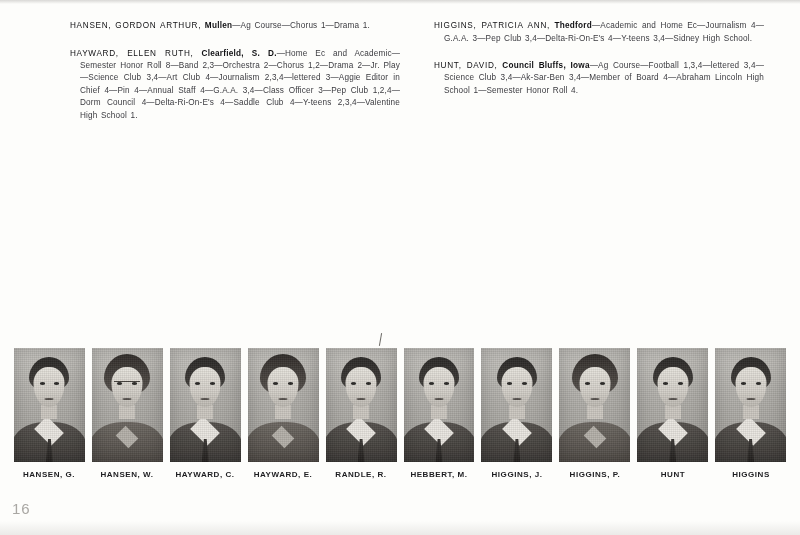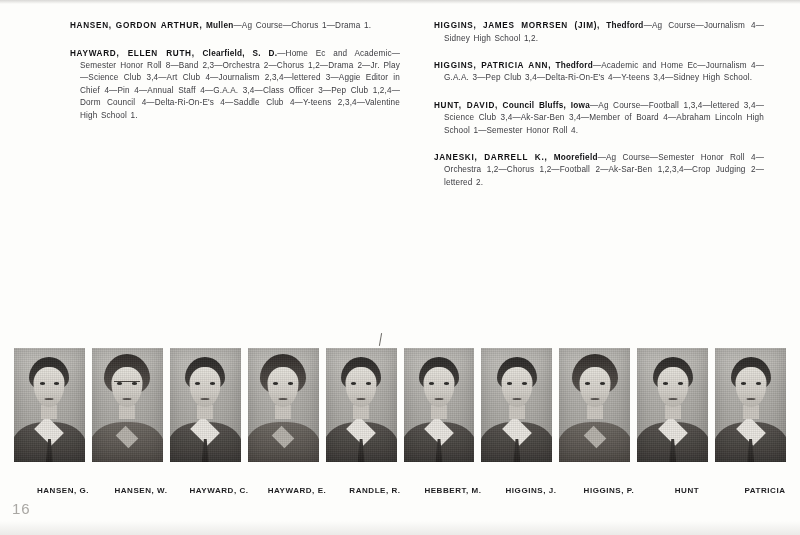--- a/index.html
+++ b/index.html
@@ -46,21 +46,21 @@
     letter-spacing: 0.15px;
     text-align: justify;
     text-indent: -10px;
     padding-left: 10px;
     color: #26262a;
     word-spacing: 1.1px;
   }
   .entry:last-child { margin-bottom: 0; }
 
   .entry .nm {
-    font-weight: bold;
+    font-weight: normal;
     letter-spacing: 0.7px;
     color: #111114;
   }
   .entry .home {
     font-weight: bold;
     letter-spacing: 0.25px;
     color: #111114;
   }
   .entry .body {
     color: #3b3b40;
@@ -206,26 +206,25 @@
   .photo.glassed .glasses { display: block; }
   .photo .vig {
     position: absolute;
     inset: 0;
     box-shadow: inset 0 0 18px rgba(0,0,0,0.22);
   }
 
   
   .captions {
     position: absolute;
-    left: 28px;
+    left: 14px;
     top: 470px;
     width: 772px;
     display: flex;
     gap: 8px;
-    margin-top: 16px;
   }
   .caption {
     flex: 1 1 auto;
     width: 63px;
     text-align: center;
     font-size: 8px;
     font-weight: bold;
     letter-spacing: 0.55px;
     color: #1d1d20;
     white-space: nowrap;
@@ -267,24 +266,22 @@
 
   <div class="edge-shadow-top"></div>
 
   <div class="columns">
 
     <div class="col col-left" id="col-left">
         <p class="entry"><span class="nm">HANSEN, GORDON ARTHUR,</span><span class="home"> Mullen</span><span class="body">—Ag Course—Chorus 1—Drama 1.</span></p>
         <p class="entry"><span class="nm">HAYWARD, ELLEN RUTH,</span><span class="home"> Clearfield, S. D.</span><span class="body">—Home Ec and Academic—Semester Honor Roll 8—Band 2,3—Orchestra 2—Chorus 1,2—Drama 2—Jr. Play—Science Club 3,4—Art Club 4—Journalism 2,3,4—lettered 3—Aggie Editor in Chief 4—Pin 4—Annual Staff 4—G.A.A. 3,4—Class Officer 3—Pep Club 1,2,4—Dorm Council 4—Delta-Ri-On-E's 4—Saddle Club 4—Y-teens 2,3,4—Valentine High School 1.</span></p>
       </div>
     <div class="col col-right" id="col-right">
-        <p class="entry"><span class="nm">HIGGINS, JAMES MORRSEN (JIM),</span><span class="home"> Thedford</span><span class="body">—Ag Course—Journalism 4—Sidney High School 1,2.</span></p>
         <p class="entry"><span class="nm">HIGGINS, PATRICIA ANN,</span><span class="home"> Thedford</span><span class="body">—Academic and Home Ec—Journalism 4—G.A.A. 3—Pep Club 3,4—Delta-Ri-On-E's 4—Y-teens 3,4—Sidney High School.</span></p>
         <p class="entry"><span class="nm">HUNT, DAVID,</span><span class="home"> Council Bluffs, Iowa</span><span class="body">—Ag Course—Football 1,3,4—lettered 3,4—Science Club 3,4—Ak-Sar-Ben 3,4—Member of Board 4—Abraham Lincoln High School 1—Semester Honor Roll 4.</span></p>
-        <p class="entry"><span class="nm">JANESKI, DARRELL K.,</span><span class="home"> Moorefield</span><span class="body">—Ag Course—Semester Honor Roll 4—Orchestra 1,2—Chorus 1,2—Football 2—Ak-Sar-Ben 1,2,3,4—Crop Judging 2—lettered 2.</span></p>
       </div>
 
   </div>
 
   <div class="scratch"></div>
 
   <div class="photo-strip" id="photo-strip">
       <div class="photo">
         <div class="bg"></div>
         <div class="shoulders"></div>
@@ -428,19 +425,19 @@
   <div class="captions" id="captions">
       <div class="caption">HANSEN, G.</div>
       <div class="caption">HANSEN, W.</div>
       <div class="caption">HAYWARD, C.</div>
       <div class="caption">HAYWARD, E.</div>
       <div class="caption">RANDLE, R.</div>
       <div class="caption">HEBBERT, M.</div>
       <div class="caption">HIGGINS, J.</div>
       <div class="caption">HIGGINS, P.</div>
       <div class="caption">HUNT</div>
-      <div class="caption">PATRICIA</div>
+      <div class="caption">HIGGINS</div>
     </div>
 
   <div class="page-number">16</div>
 
   <div class="edge-shadow-bottom"></div>
 </div>
 
 </body></html>

